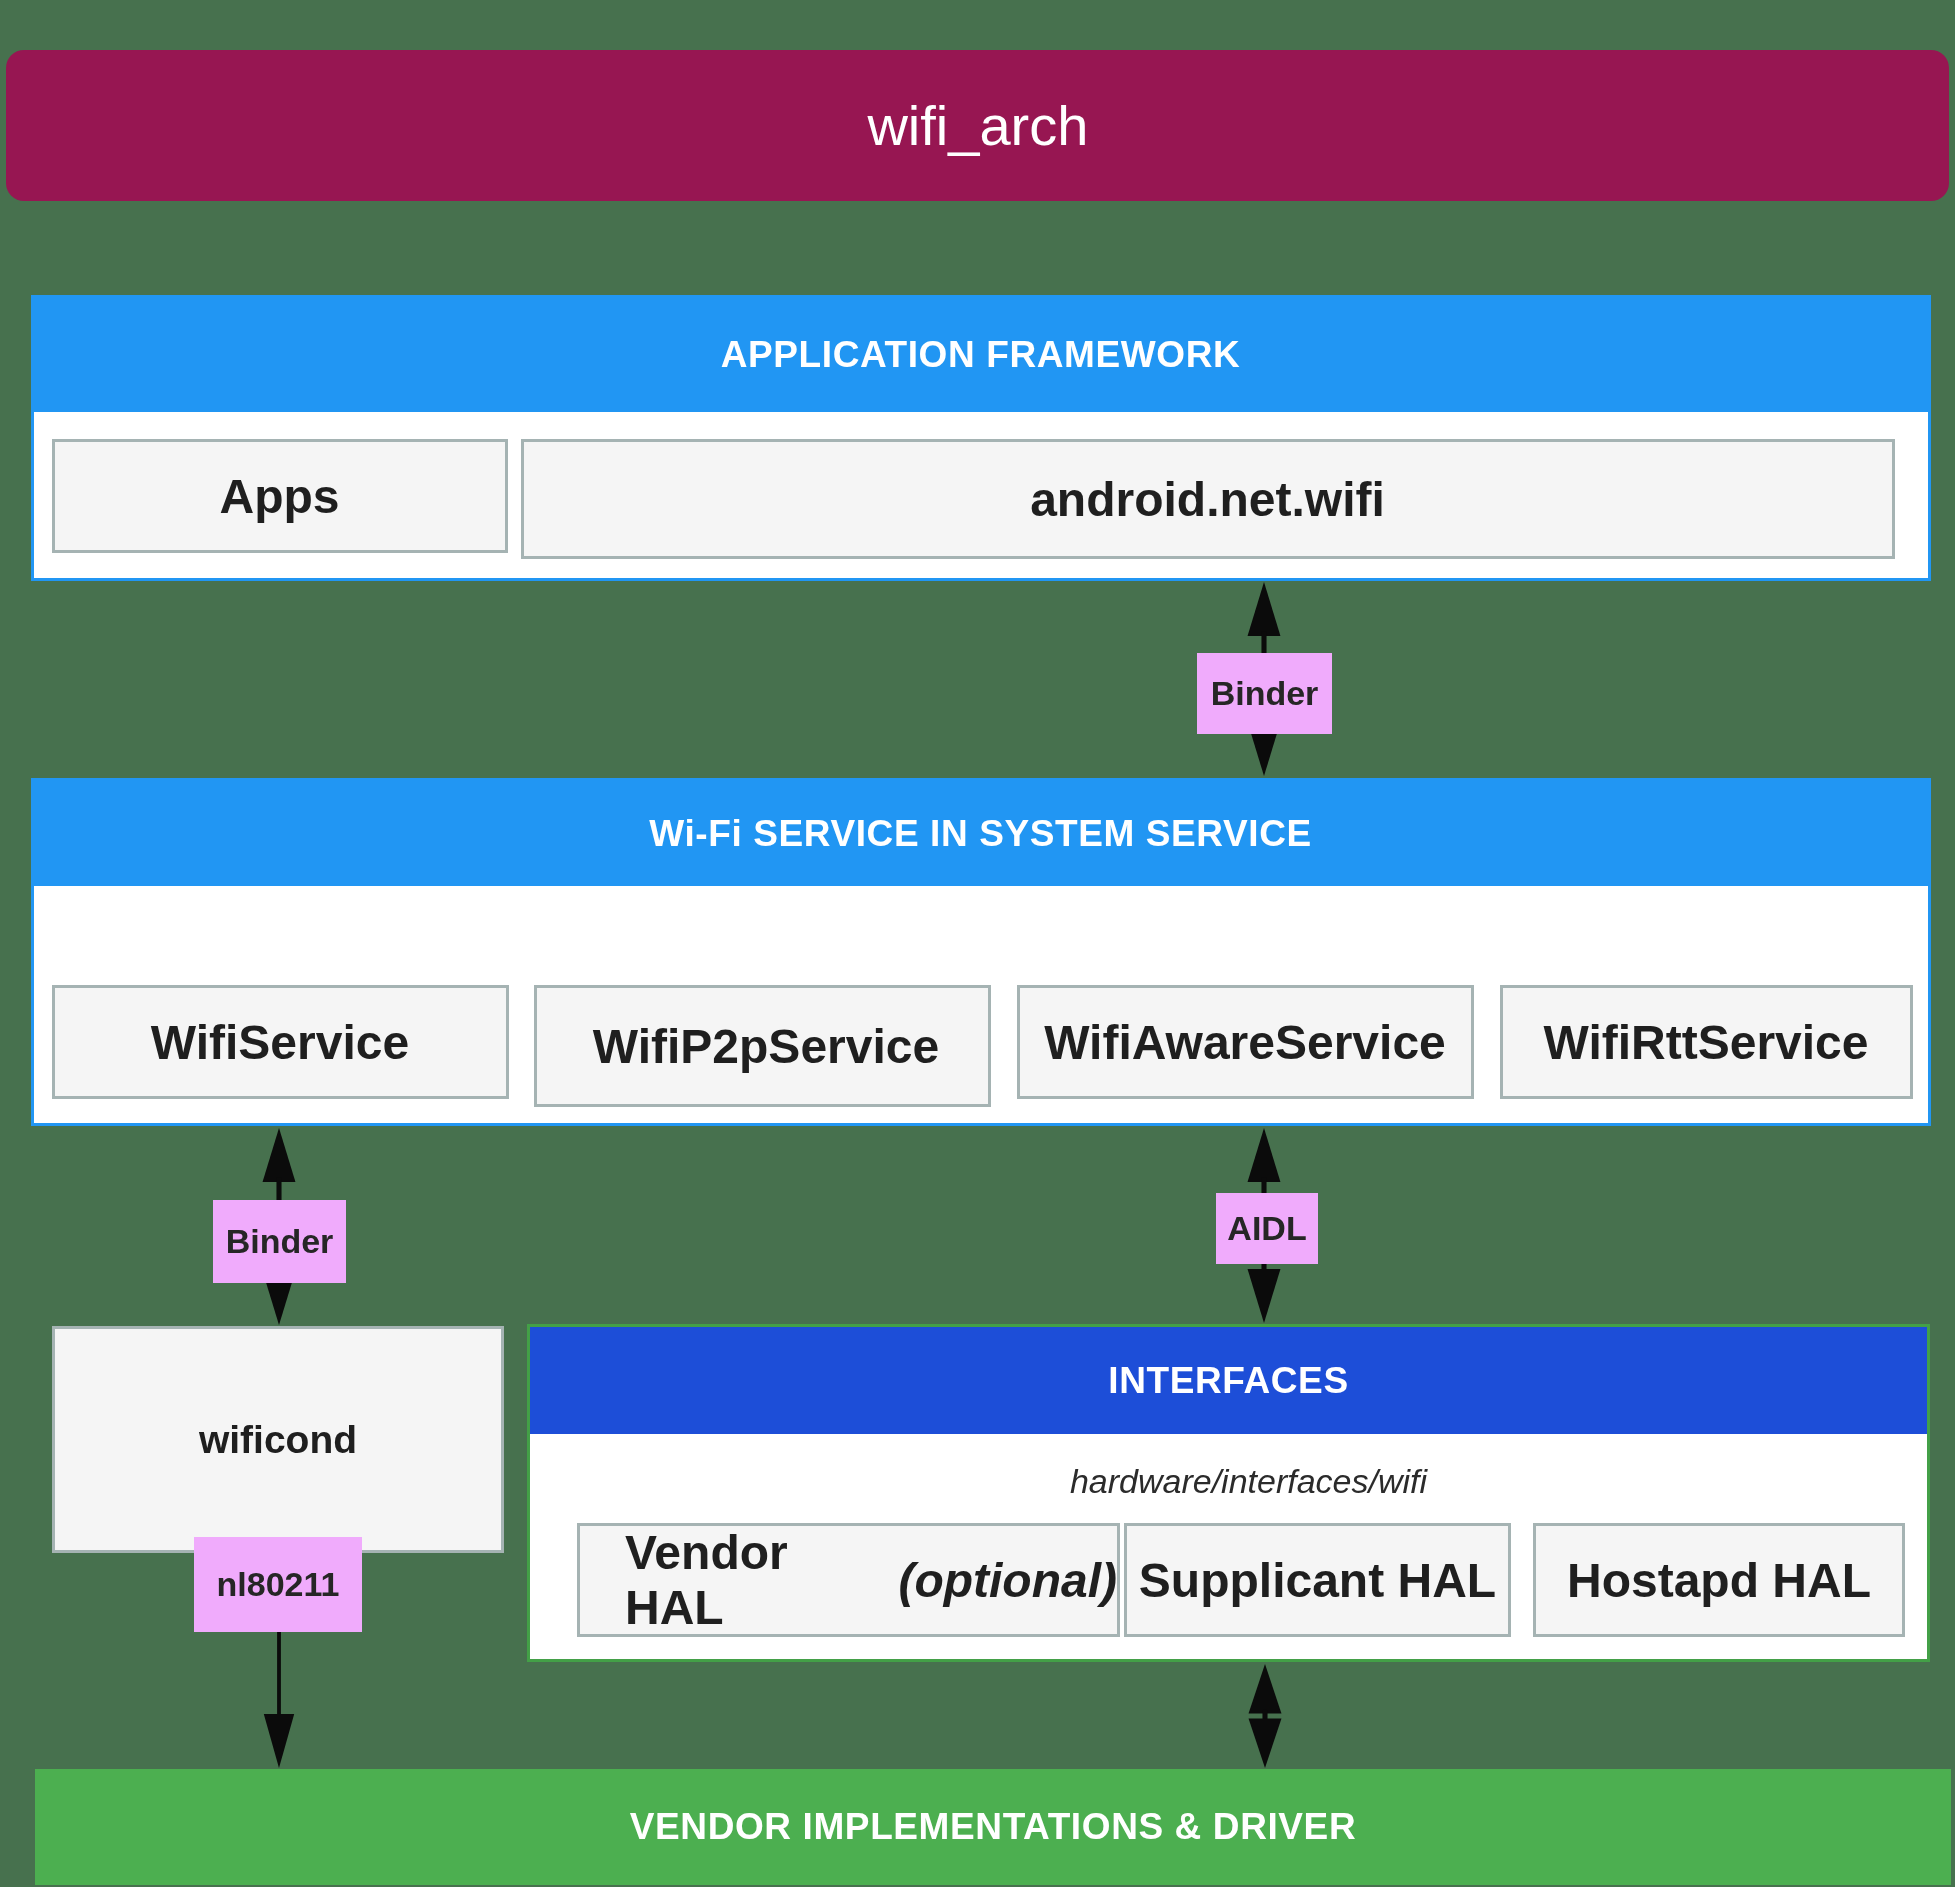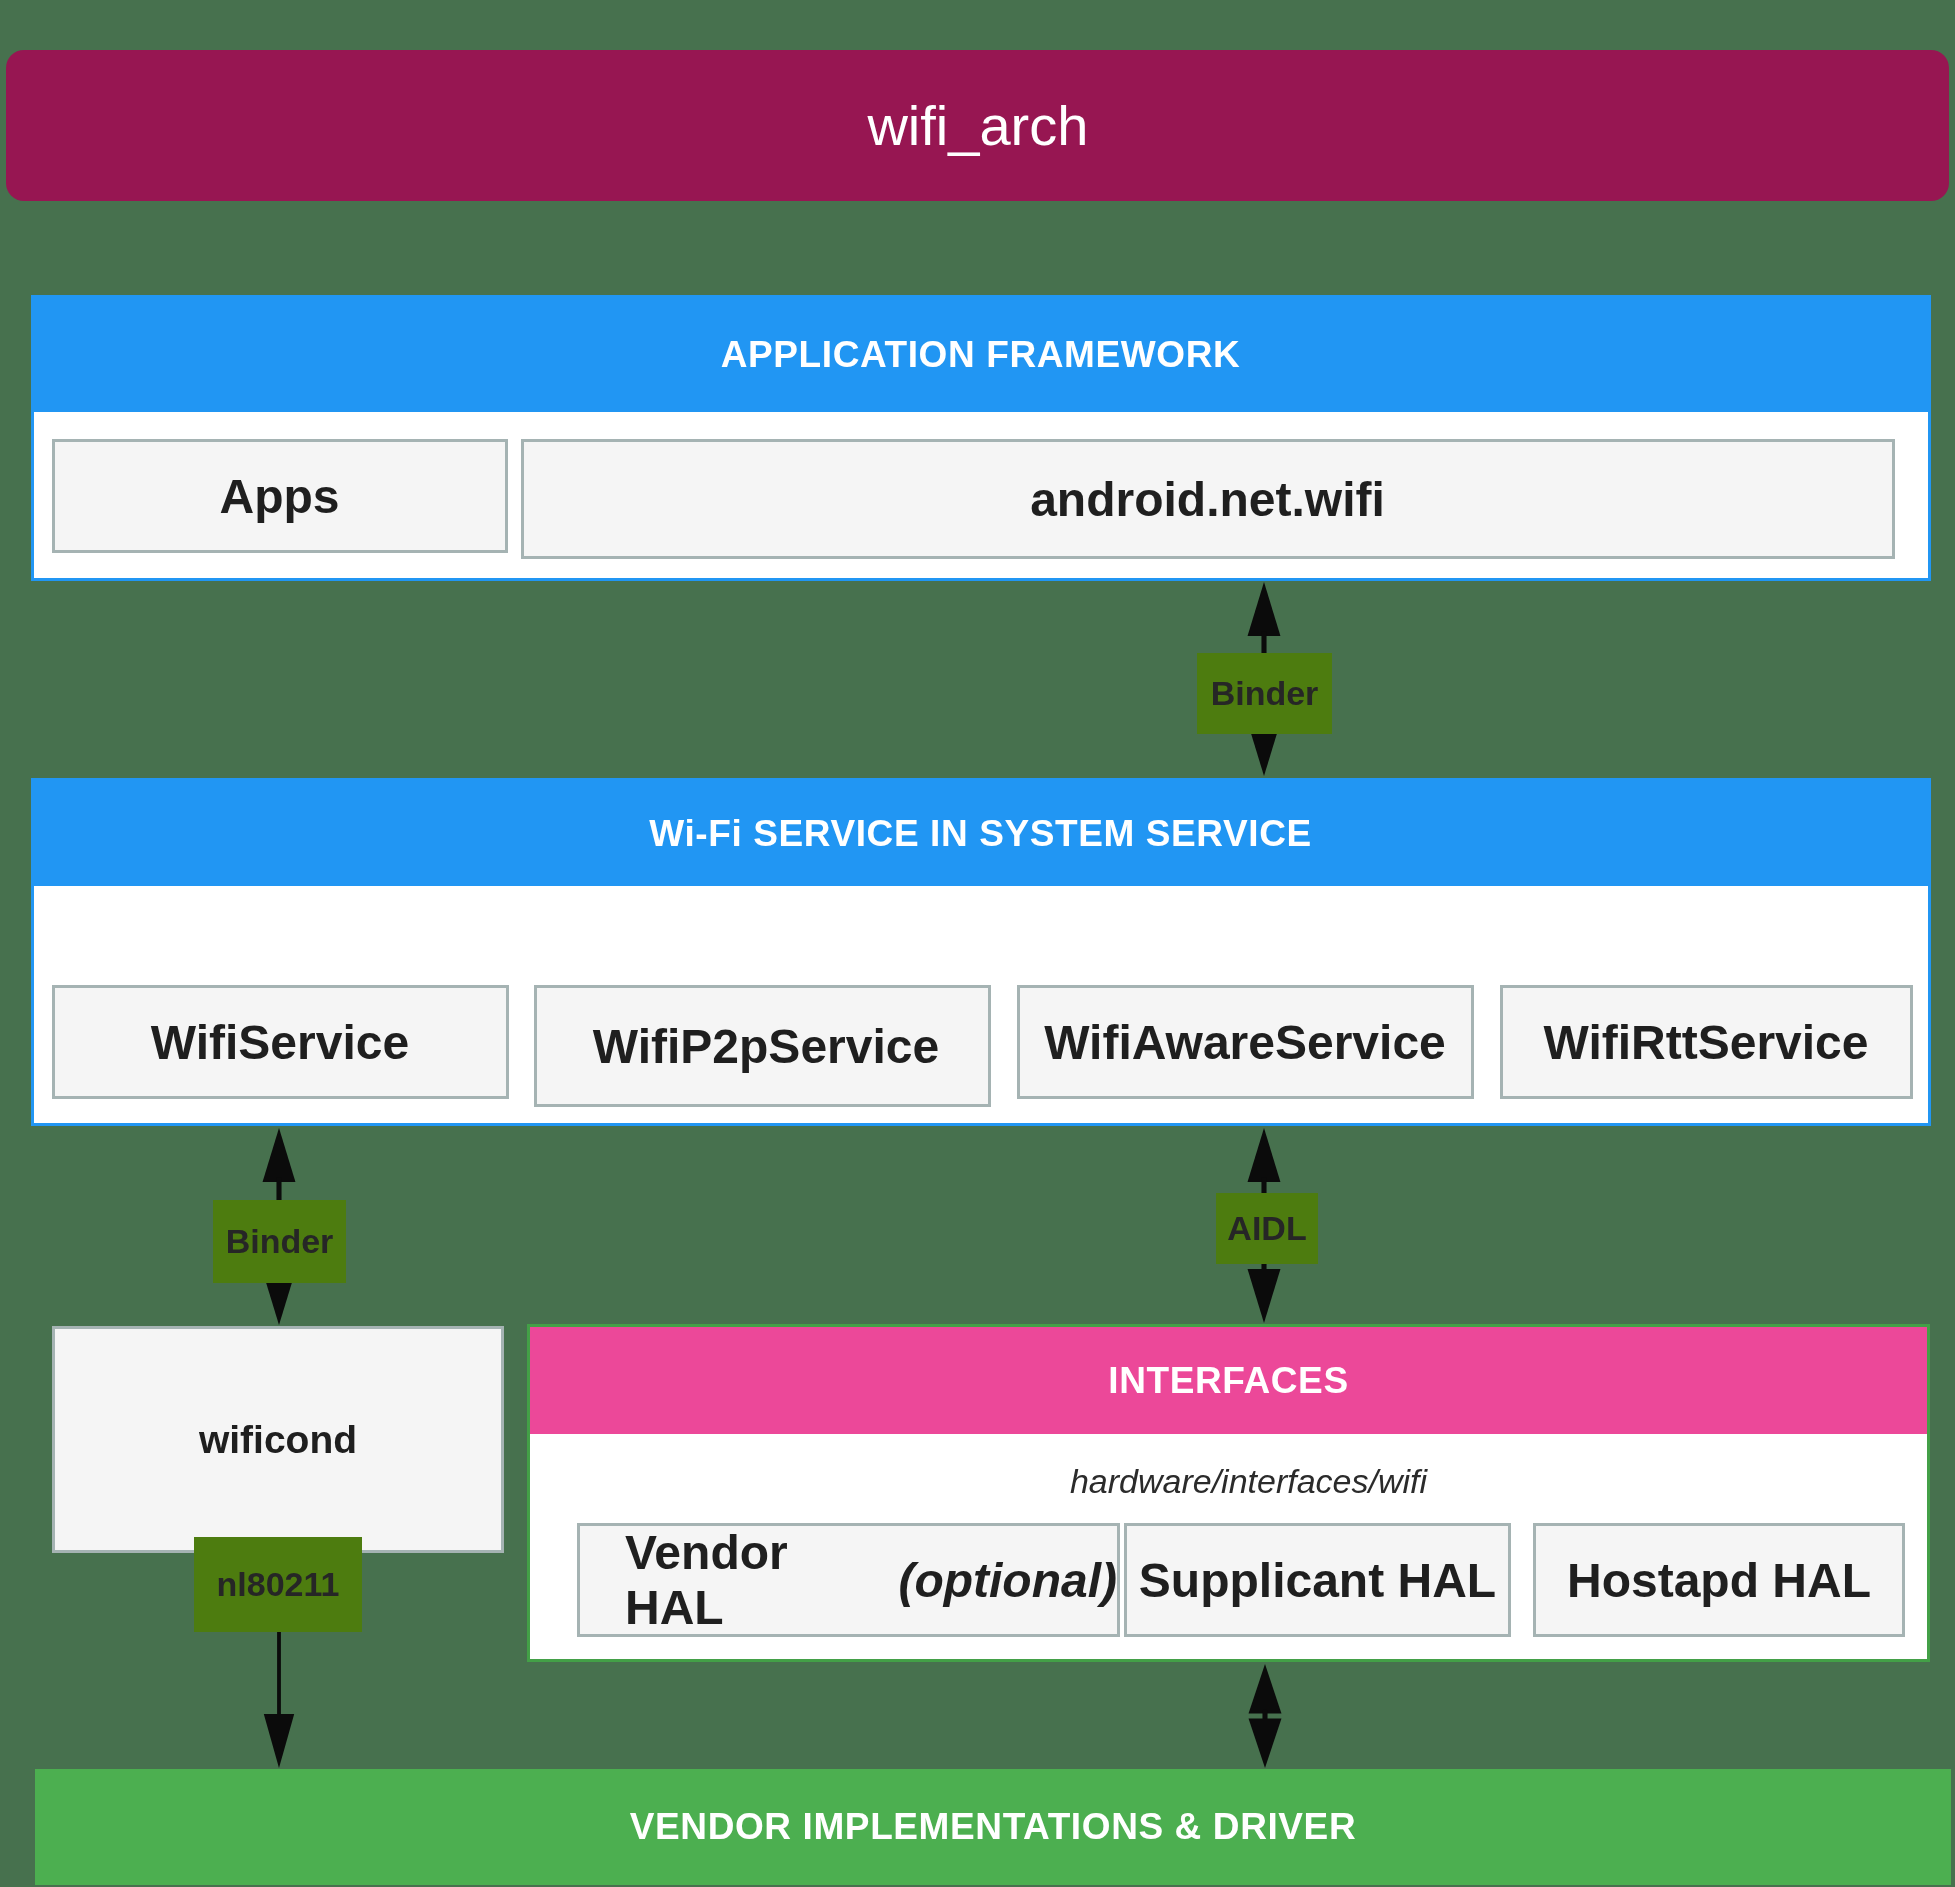--- a/index.html
+++ b/index.html
@@ -23,41 +23,41 @@
 
   
   .section { background: #ffffff; box-sizing: border-box; }
   .section.blue  { border: 3.8px solid #2196F3; }
   .section.green { border: 3.8px solid #43A047; }
   .section-header {
     display: flex; align-items: center; justify-content: center;
     color: #ffffff; font-weight: 700; font-size: 37px; letter-spacing: 0.6px;
   }
   .section-header.blue  { background: #2196F3; }
-  .section-header.green { background: #ec4899; }
+  .section-header.green { background: #1d4ed8; }
 
   .chip {
     position: absolute;
     background: #F5F5F5; border: 3.2px solid #A5B3B3; box-sizing: border-box;
     display: flex; align-items: center; justify-content: center;
     font-weight: 700; font-size: 48px; color: #1F1F1F;
   }
 
   .path-line {
     position: absolute; left: 0; right: 0;
     text-align: center; font-size: 34px; color: #2B2B2B;
     font-style: italic;
   }
   .path-line .conj { font-style: normal; font-weight: 700; }
 
   .arrow { position: absolute; }
   .arrow svg { display: block; width: 100%; height: 100%; }
 
   .flow-label {
-    position: absolute; background: #4d7c0f;
+    position: absolute; background: #f0abfc;
     display: flex; align-items: center; justify-content: center;
     font-weight: 700; font-size: 34px; color: #262626;
     z-index: 5;
   }
 
   .vendor-bar {
     left: 35px; top: 1769px; width: 1916px; height: 116px;
     background: #4CAF50;
     display: flex; align-items: center; justify-content: center;
     color: #ffffff; font-weight: 700; font-size: 37px; letter-spacing: 0.6px;

